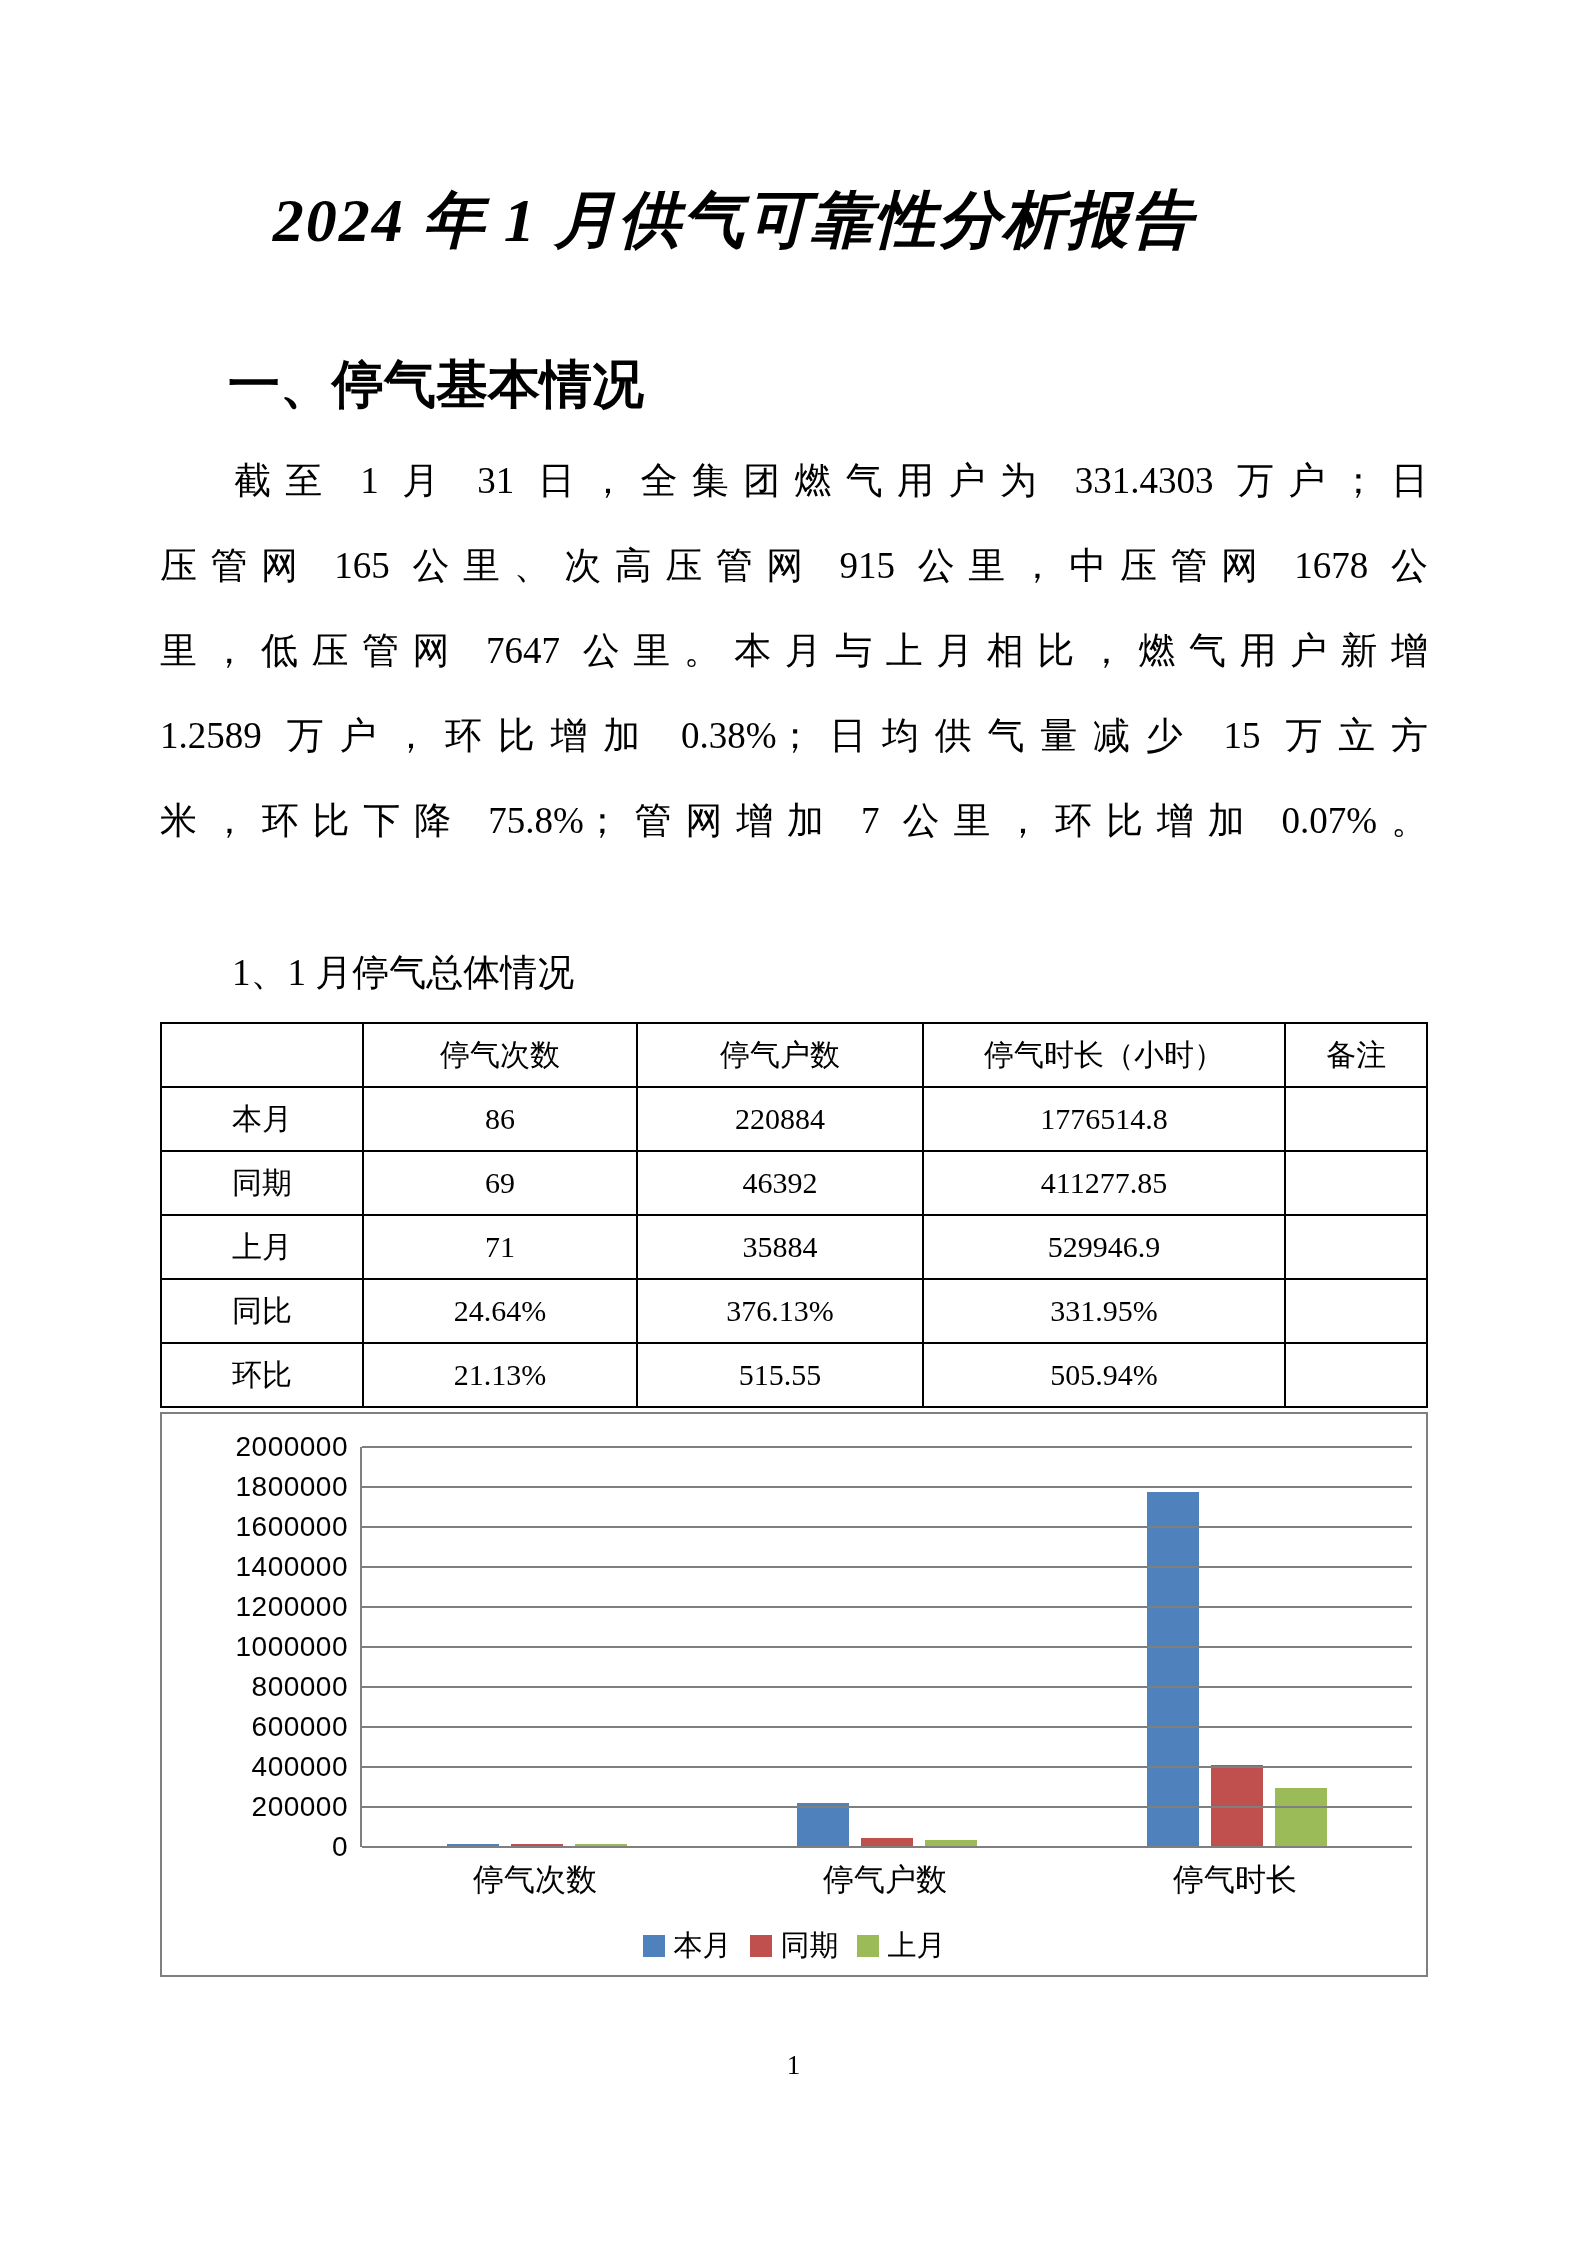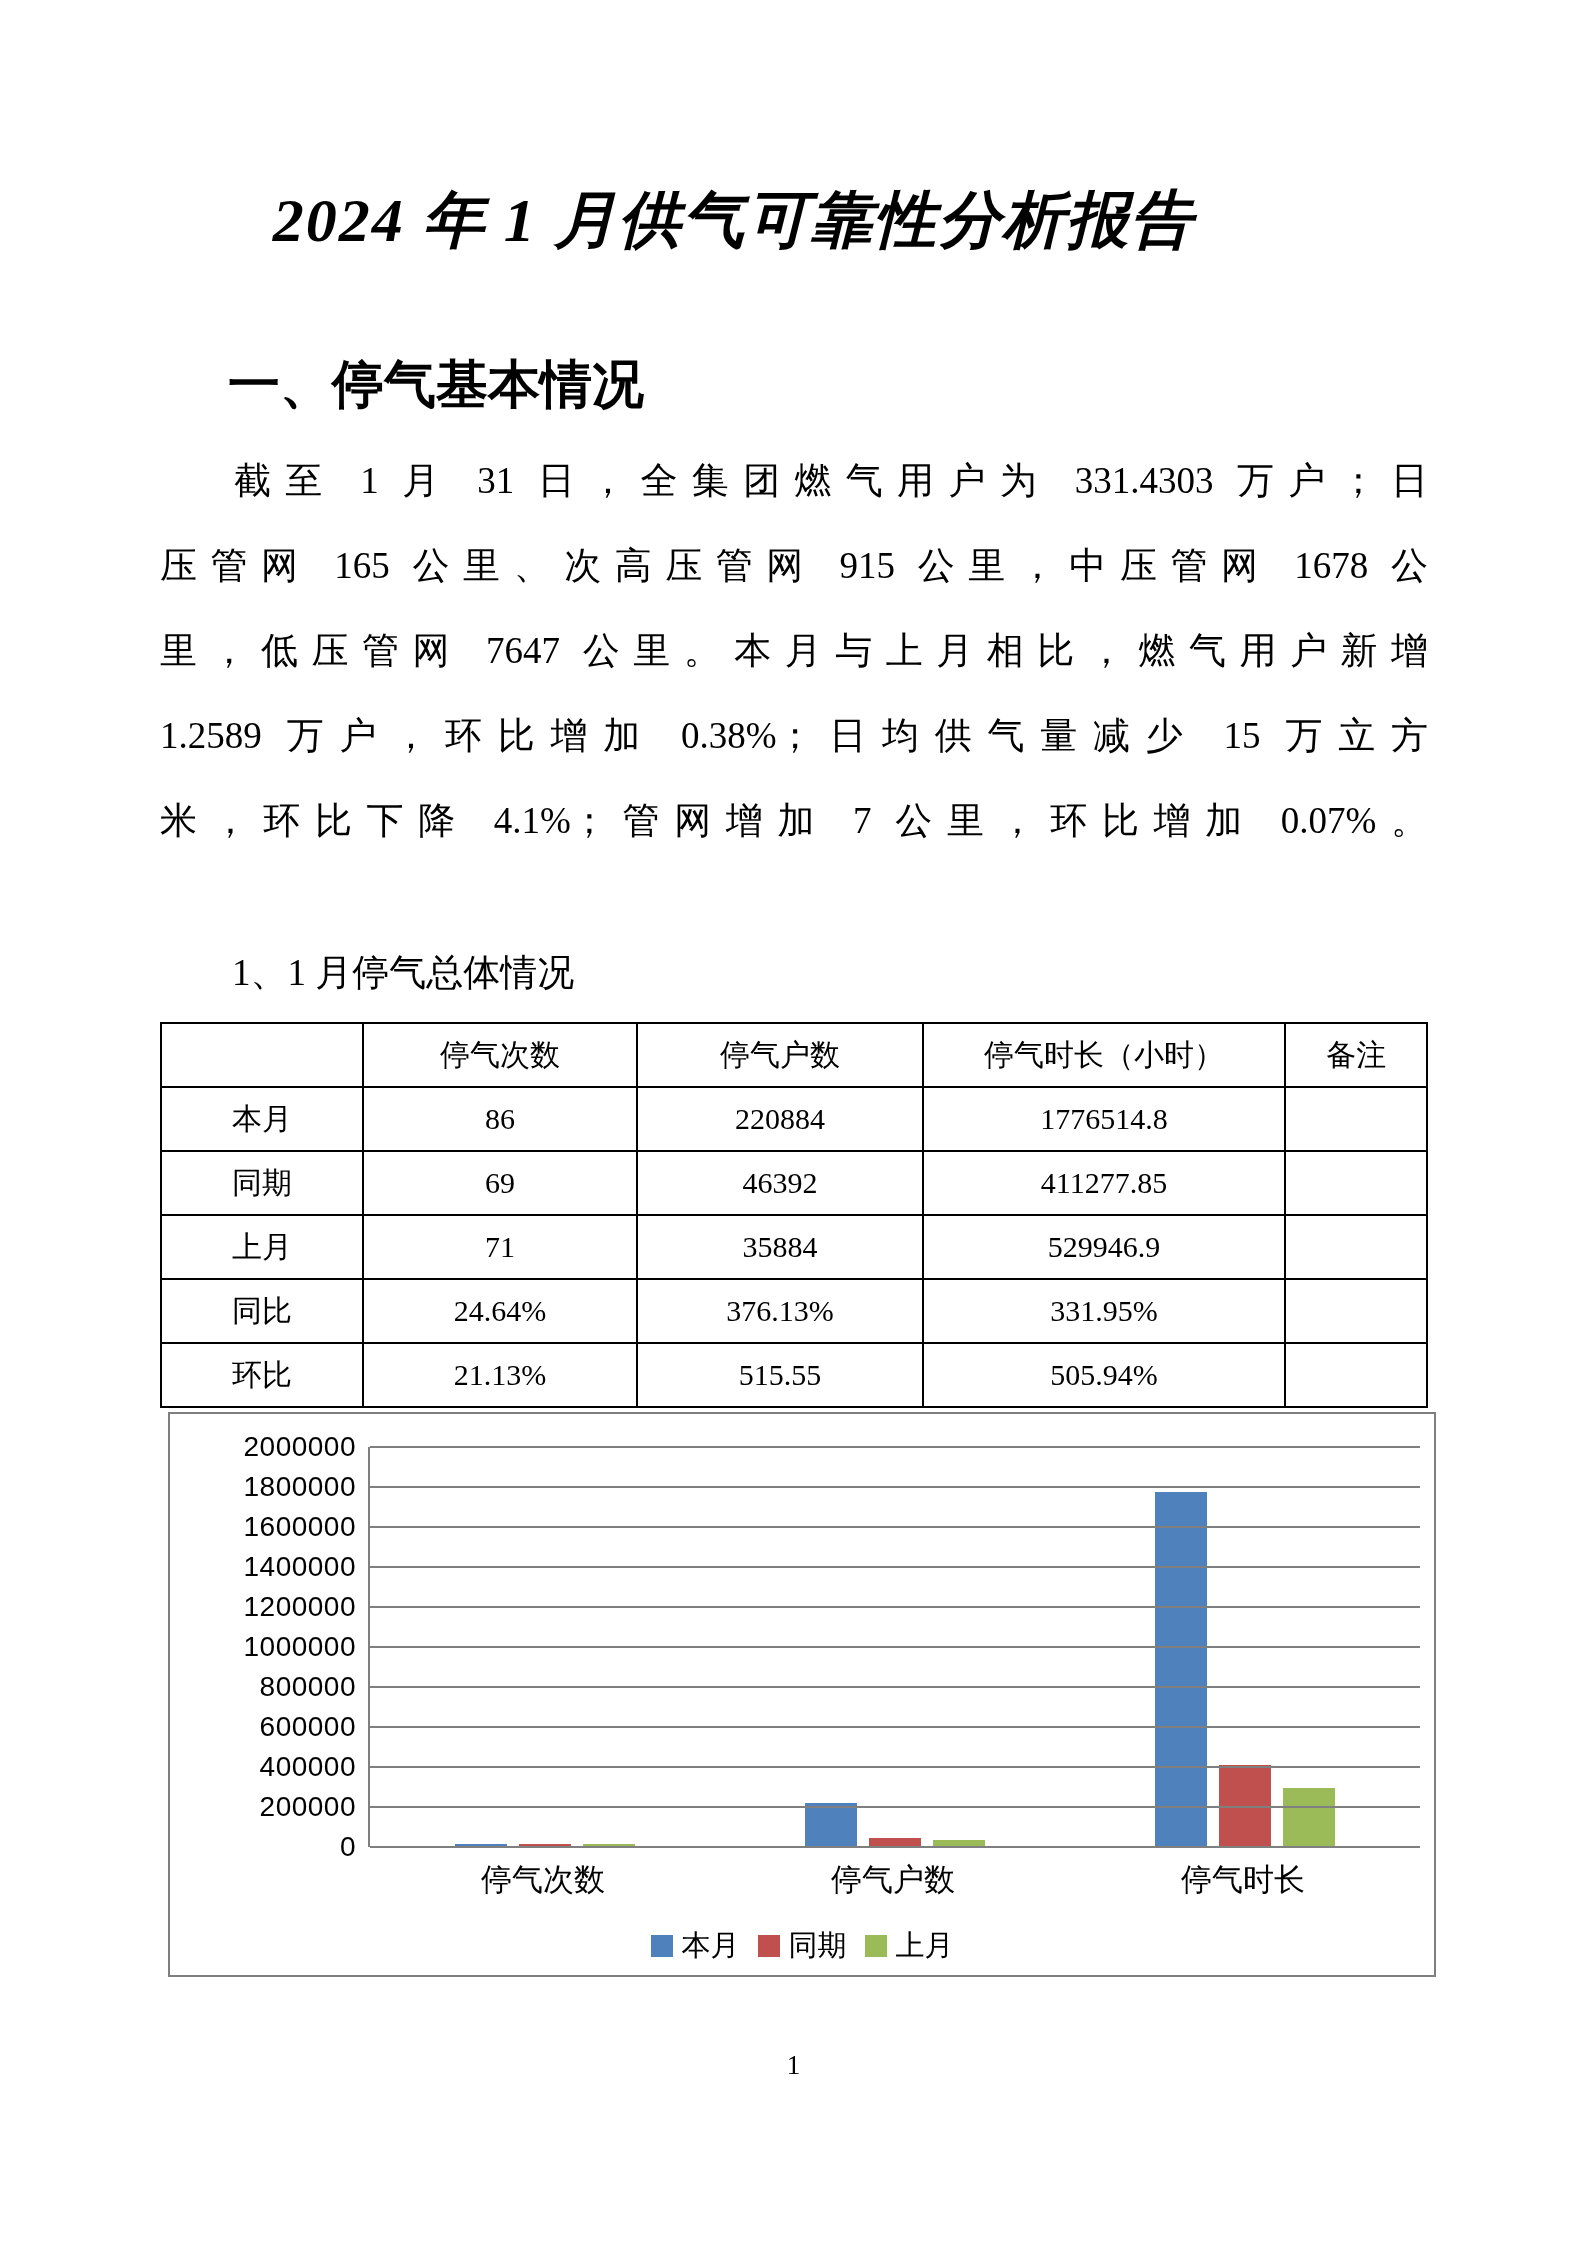--- a/index.html
+++ b/index.html
@@ -32,21 +32,20 @@
   .data-table td {
     border:2px solid #000; height:62px; text-align:center; vertical-align:middle;
     font-size:30px; padding:0;
   }
   .col-label{width:201px;} .col-times{width:273px;} .col-users{width:284px;}
   .col-hours{width:361px;} .col-note{width:141px;}
   .chart-box {
     position:absolute; top:1412px; left:160px; width:1268px; height:565px;
     border:2px solid #7f7f7f; background:#fff; box-sizing:border-box;
     font-family:"Liberation Sans", sans-serif;
-    margin-left:8px;
   }
   .y-axis { position:absolute; left:0; top:33px; width:186px; height:400px; }
   .ytick {
     position:absolute; right:0; width:186px; text-align:right;
     font-size:28px; transform:translateY(-50%); letter-spacing:0.5px;
   }
   .plot {
     position:absolute; left:198px; top:33px; width:1050px; height:400px;
     border-left:2px solid #7f7f7f;
   }
@@ -82,21 +81,21 @@
 
   <div class="doc-title">2024 年 1 月供气可靠性分析报告</div>
 
   <div class="sec-heading">一、停气基本情况</div>
 
   <div class="paragraph">
     <div class="para-line indent">截至 1 月 31 日，全集团燃气用户为 331.4303 万户；日</div>
     <div class="para-line">压管网 165 公里、次高压管网 915 公里，中压管网 1678 公</div>
     <div class="para-line">里，低压管网 7647 公里。本月与上月相比，燃气用户新增</div>
     <div class="para-line">1.2589 万户，环比增加 0.38%；日均供气量减少 15 万立方</div>
-    <div class="para-line">米，环比下降 4.1%；管网增加 7 公里，环比增加 0.07%。</div>
+    <div class="para-line">米，环比下降 75.8%；管网增加 7 公里，环比增加 0.07%。</div>
   </div>
 
   <div class="sub-heading">1、1 月停气总体情况</div>
 
   <table class="data-table">
     <colgroup>
       <col class="col-label">
         <col class="col-times">
         <col class="col-users">
         <col class="col-hours">

